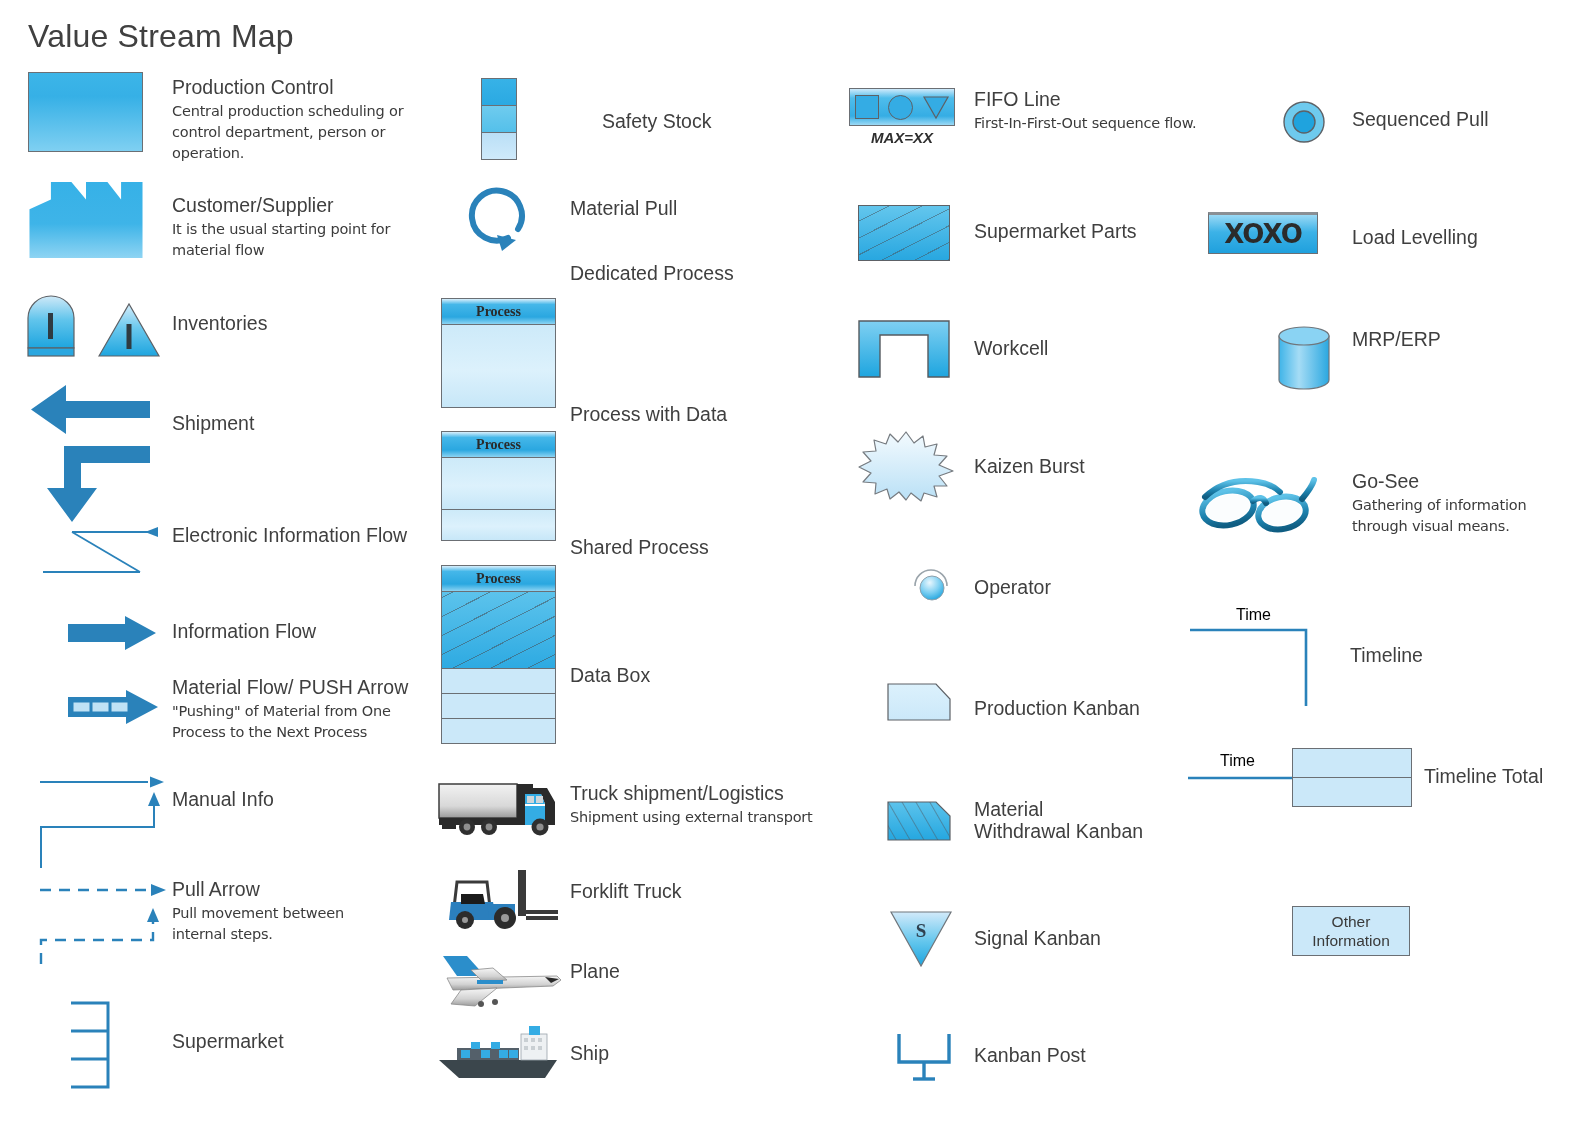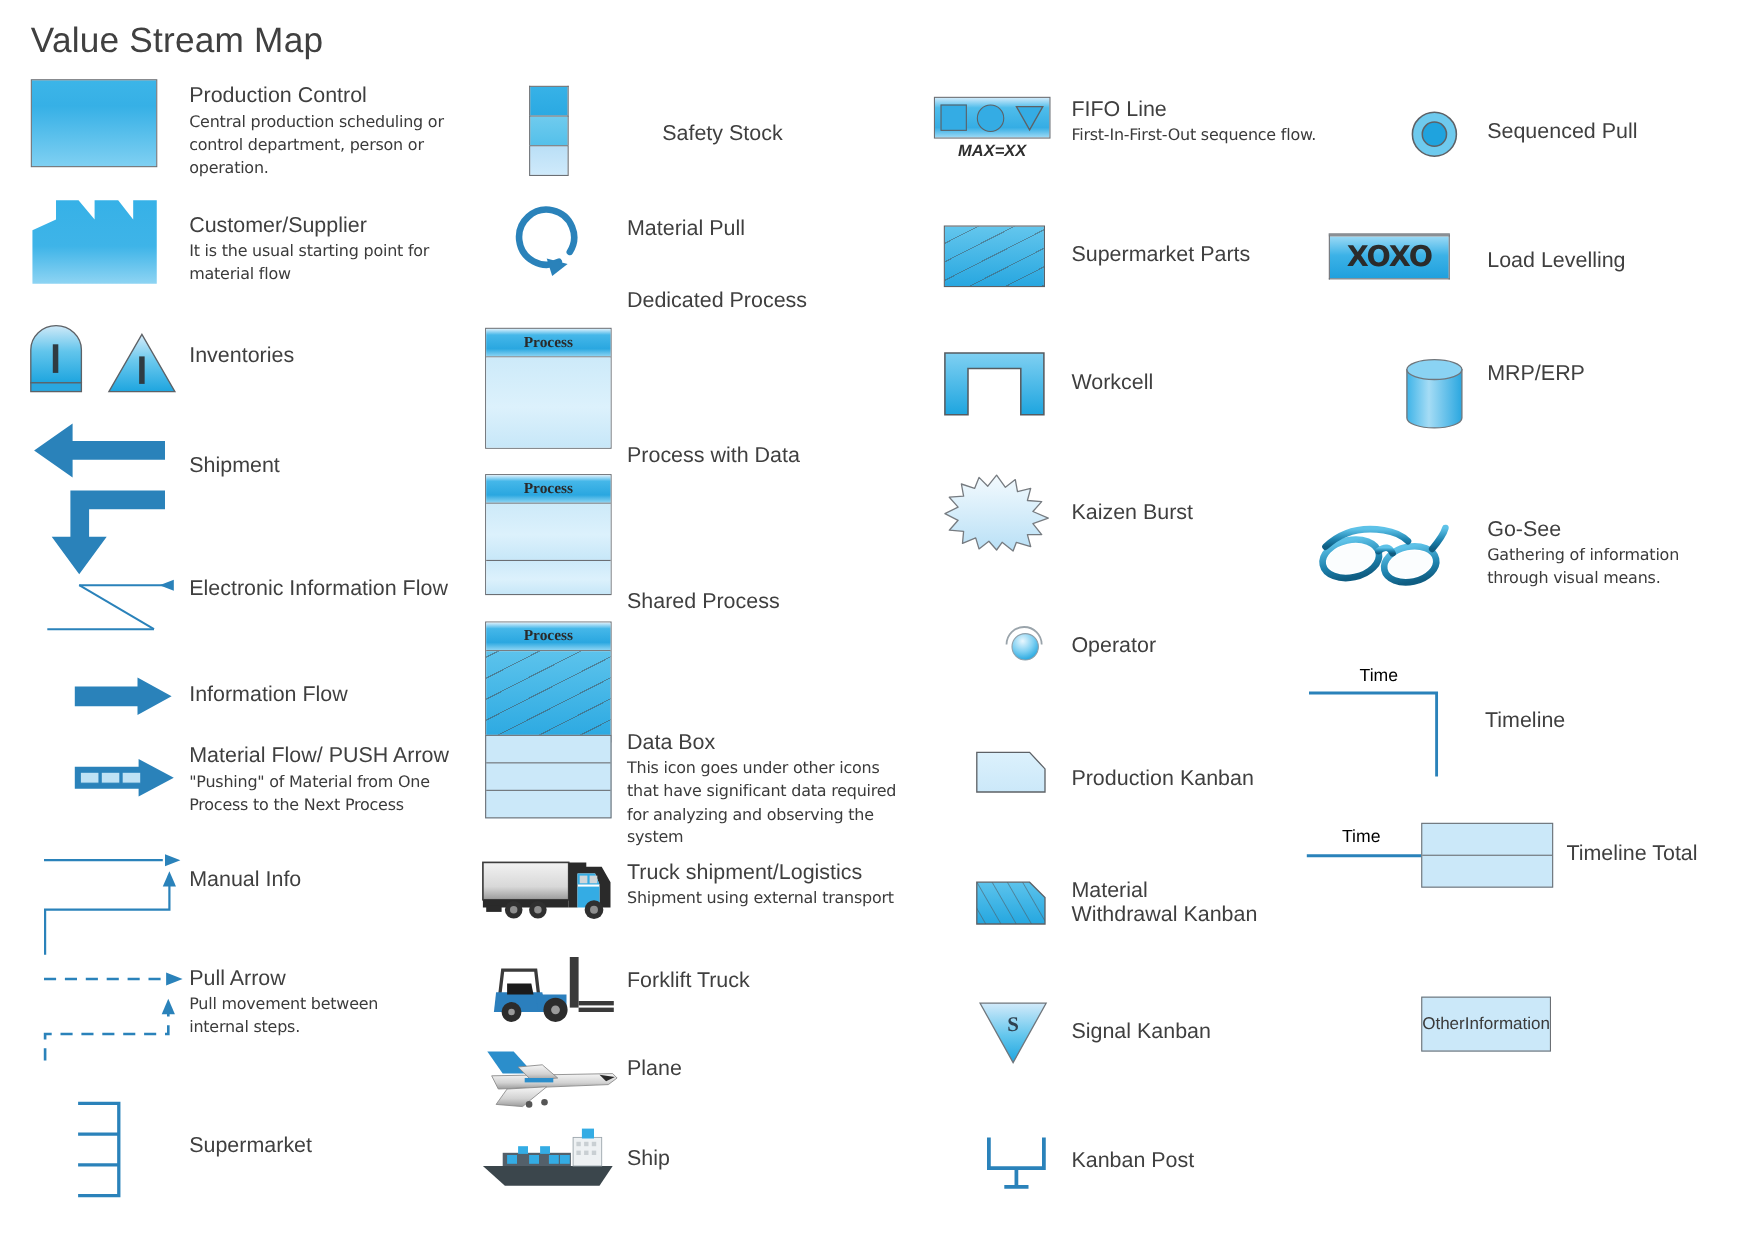--- a/index.html
+++ b/index.html
@@ -118,21 +118,21 @@
     display:flex; align-items:center; justify-content:center;
     font-size: 26px; font-weight: 700; letter-spacing: -1px;
     color: #2b2b2b;
     font-family: "DejaVu Sans", sans-serif;
   }
 
   
   .otherinfo {
     width: 116px; height: 48px;
     background: #cbe8f9; border: 1px solid #6b6f74;
-    display:flex; flex-direction:row; align-items:center; justify-content:center;
+    display:flex; flex-direction:column; align-items:center; justify-content:center;
     font-size: 15.5px; color:#3a3a3a; line-height: 1.25; text-align: right;
   }
 
   
   .tltotal { width: 118px; border: 1px solid #6b6f74; background:#cbe8f9; }
   .tltotal .h { height: 28px; border-bottom: 1px solid #6b6f74; }
   .tltotal .h:last-child { border-bottom: none; }
 
   .time-lbl { font-size: 16px; color:#000000; }
 </style>
@@ -331,21 +331,20 @@
 
 <div class="icon-wrap" style="left:441px; top:668px;">
   <div class="databox">
     <div class="r"></div>
       <div class="r"></div>
       <div class="r"></div>
   </div>
 </div>
 <div class="entry" style="left:570px; top:664px; width:252px;">
   <div class="ttl">Data Box</div>
-  <div class="desc">This icon goes under other icons that have significant data required for analyzing and observing the system</div>
 </div>
 
 <div class="icon-wrap" style="left:437px; top:780px;">
   <svg width="125" height="56" viewBox="0 0 125 56">
     <defs>
       <linearGradient id="gBody" x1="0" y1="0" x2="0" y2="1">
         <stop offset="0%" stop-color="#f2f2f2"></stop>
           <stop offset="65%" stop-color="#d8d8d8"></stop>
           <stop offset="100%" stop-color="#9a9a9a"></stop>
       </linearGradient>

